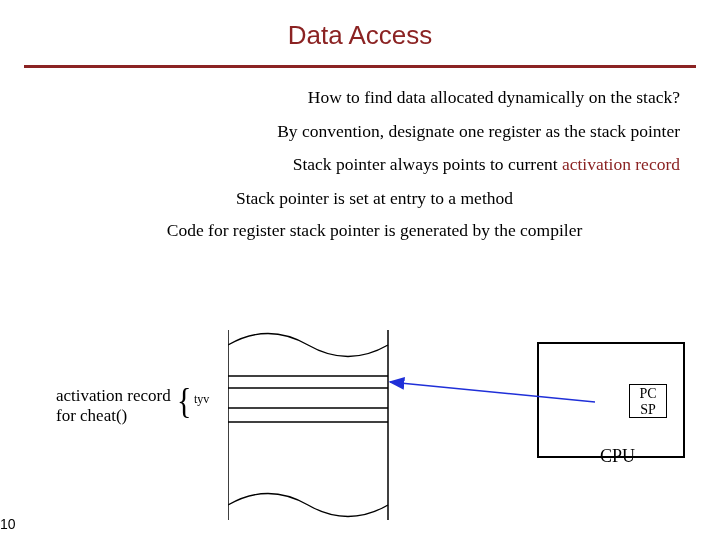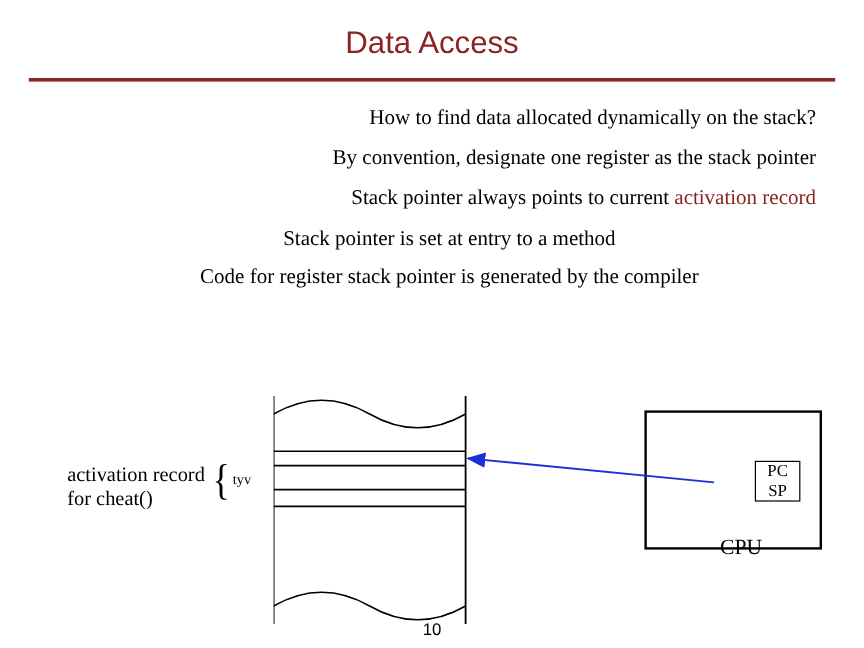--- a/index.html
+++ b/index.html
@@ -98,21 +98,21 @@
     }
     .arrow-svg {
       position: absolute;
       left: 0; top: 0;
       pointer-events: none;
     }
     .page-num {
       position: absolute;
       bottom: 8px;
       left: 0; right: 0;
-      text-align: center;
+      text-align: left;
       font-size: 14px;
       font-family: Arial, sans-serif;
     }
   </style>
 </head>
 <body>
 
 <h1 class="slide-title">Data Access</h1>
 <hr class="title-rule">
 

